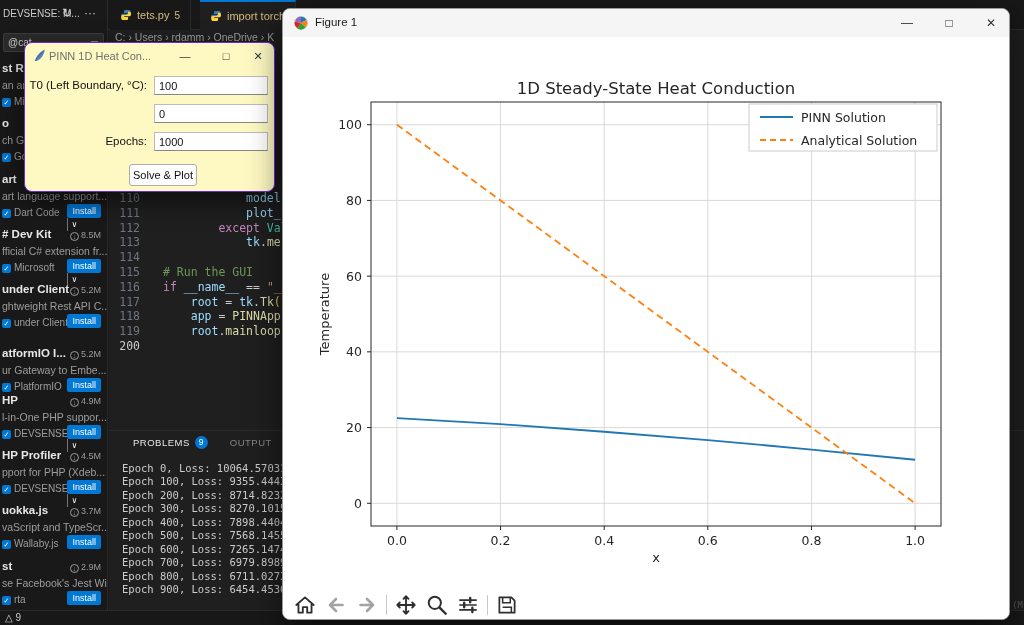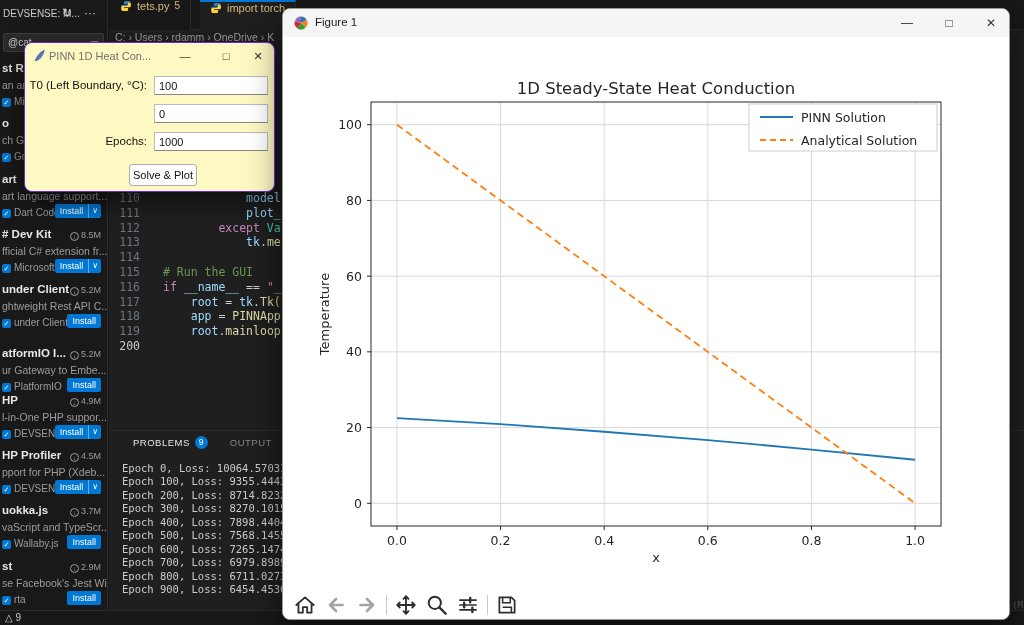--- a/index.html
+++ b/index.html
@@ -15,26 +15,26 @@
   .sb-ic { position:absolute; top:6px; color:#cccccc; font-size:12px; }
   .sb-search { position:absolute; left:3px; top:33px; width:101px; height:19px; background:#2a2a2a; border:1px solid #3c3c3c; border-radius:2px; color:#cccccc; font-size:10px; line-height:17px; padding-left:4px; }
   .sb-filter { position:absolute; right:5px; top:2px; font-size:9px; color:#c5c5c5; }
   .ext-item { position:absolute; left:0; width:108px; height:54px; }
   .ext-name { position:absolute; left:2px; top:0; font-size:11.5px; font-weight:bold; color:#e7e7e7; white-space:nowrap; }
   .ext-dl { position:absolute; right:7px; top:2px; font-size:9px; color:#9d9d9d; white-space:nowrap; }
   .dl-arrow { display:inline-block; border:1px solid #9d9d9d; border-radius:50%; width:9px; height:9px; line-height:8px; font-size:7px; text-align:center; margin-right:2px; vertical-align:-1px; }
   .ext-desc { position:absolute; left:2px; top:17px; font-size:10.5px; color:#9d9d9d; white-space:nowrap; }
   .ext-pub { position:absolute; left:2px; top:34px; font-size:10px; color:#9d9d9d; white-space:nowrap; }
   .pub-ic { display:inline-block; width:9px; height:9px; border-radius:2px; background:#0078d4; color:#fff; font-size:7px; line-height:9px; text-align:center; margin-right:3px; vertical-align:0px; }
-  .install-btn { position:absolute; right:7px; display:flex; align-items:stretch; height:14px; background:#0078d4; border-radius:2px; color:#ffffff; font-size:9px; cursor:pointer; }
+  .install-btn { position:absolute; right:7px; display:flex; align-items:stretch; height:14px; background:#0078d4; border-radius:2px; color:#ffffff; font-size:9px; cursor:pointer;flex-direction:column; }
   .install-btn .txt { padding:0 5px; line-height:14px; }
   .install-btn .caret { border-left:1px solid rgba(255,255,255,.4); padding:0 3px; line-height:13px; font-size:8px; }
 
   #tabbar { left:108px; top:0; width:916px; height:30px; background:#181818; border-bottom:1px solid #2b2b2b; }
-  .tab { position:absolute; top:0; height:30px; display:flex; gap:5px; padding:0 10px; border-right:1px solid #2b2b2b; font-size:11px; }
+  .tab { position:absolute; top:0; height:30px; display:flex; align-items:center; gap:5px; padding:0 10px; border-right:1px solid #2b2b2b; font-size:11px; }
   .tab.inactive { background:#181818; color:#d7ba7d; }
   .tab.active { background:#1f1f1f; color:#d7ba7d; border-top:2px solid #0078d4; }
   .tab .mod { color:#d7ba7d; font-size:10px; }
   #breadcrumb { left:115px; top:31px; width:400px; height:14px; font-size:10.5px; color:#9d9d9d; white-space:nowrap; }
 
   #editor { left:109px; top:30px; width:915px; height:400px; background:#1f1f1f; overflow:hidden; }
   .code-row { position:absolute; left:0; width:100%; height:14.8px; font-family:"DejaVu Sans Mono", monospace; font-size:11.5px; white-space:pre; }
   .lnum { position:absolute; left:0; width:31px; text-align:right; color:#6e7681; }
   .lnum.cur { color:#cccccc; }
   .ltext { position:absolute; left:54px; }

